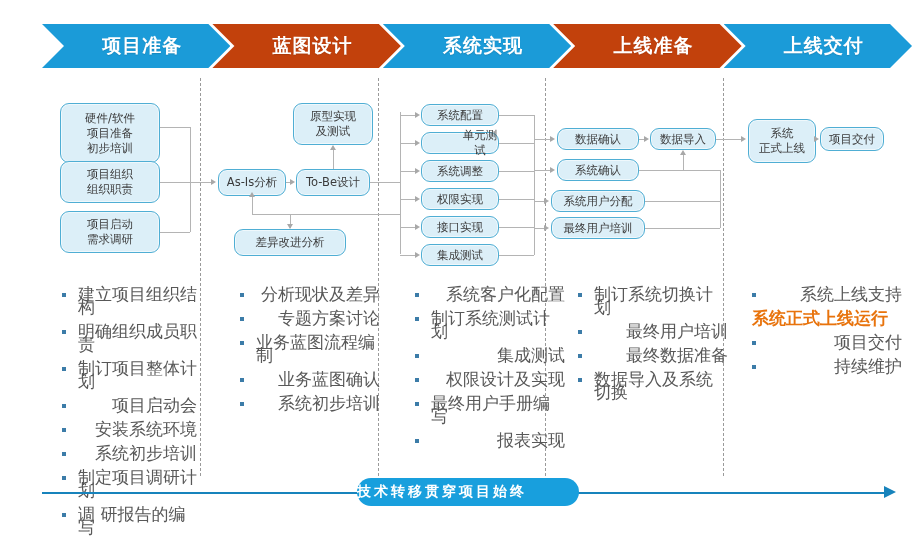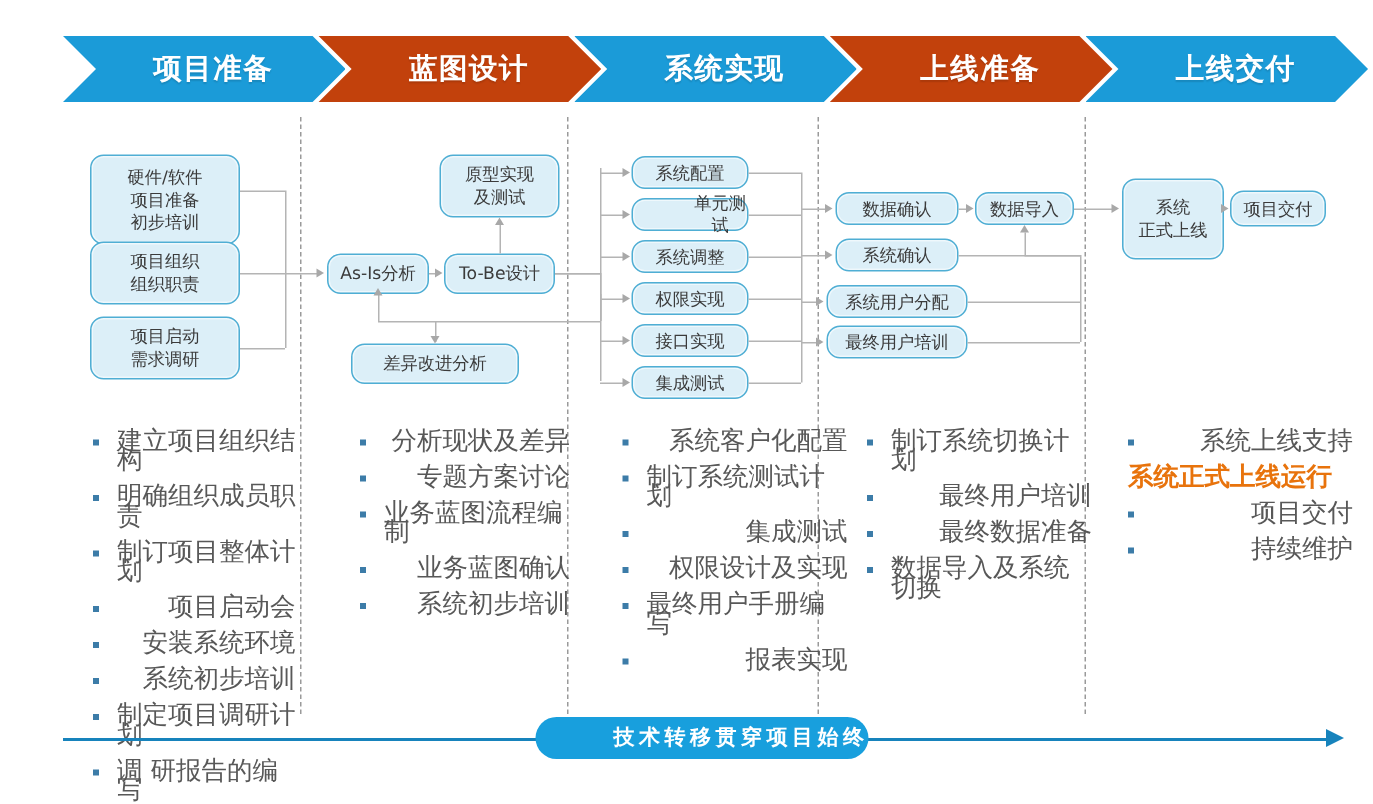--- a/index.html
+++ b/index.html
@@ -154,21 +154,21 @@
   #tech-transfer-pill {
     position: absolute;
     left: 357px;
     top: 478px;
     width: 222px;
     height: 28px;
     background: #189FDD;
     border-radius: 14px;
     display: flex;
     align-items: center;
-    justify-content: flex-end;
+    justify-content: flex-start;
     color: #ffffff;
     font-size: 14px;
     font-weight: bold;
     letter-spacing: 3px;
   }
 </style>
 </head>
 <body>
 
 <div id="phase-header">
@@ -283,21 +283,21 @@
 <div class="ln h" style="left:645px; top:201px; width:75px;"></div>
 <div class="ln h" style="left:645px; top:228px; width:75px;"></div>
 <div class="ln v" style="left:720px; top:170px; height:58px;"></div>
 <div class="ln h" style="left:683px; top:170px; width:37px;"></div>
 <div class="ln v" style="left:683px; top:155px; height:15px;"></div>
 <div class="ah up" style="left:680px; top:150px;"></div>
 
 <div class="ln h" style="left:716px; top:139px; width:26px;"></div>
 <div class="ah right" style="left:741px; top:136px;"></div>
 
-<div class="fbox" style="left:748px; top:119px; width:68px; height:54px;">系统
+<div class="fbox" style="left:748px; top:119px; width:68px; height:44px;">系统
 正式上线</div>
 <div class="fbox" style="left:820px; top:127px; width:64px; height:24px;">项目交付</div>
 <div class="ln h" style="left:816px; top:139px; width:1px;"></div>
 <div class="ah right" style="left:814px; top:136px;"></div>
 
 <div class="blist" style="left:62px; width:135px;">
   <div class="bitem">
       <span class="bdot"></span>
       <span>建立项目组织结构</span>
     </div>

